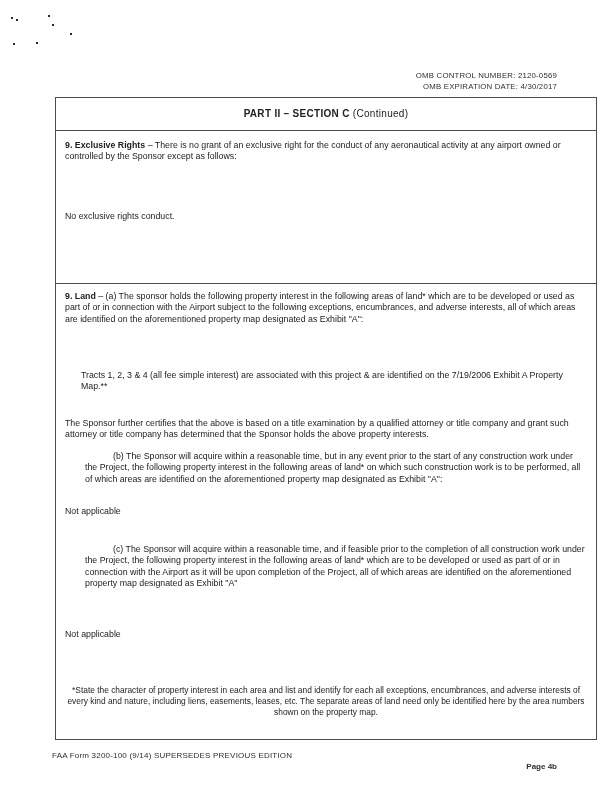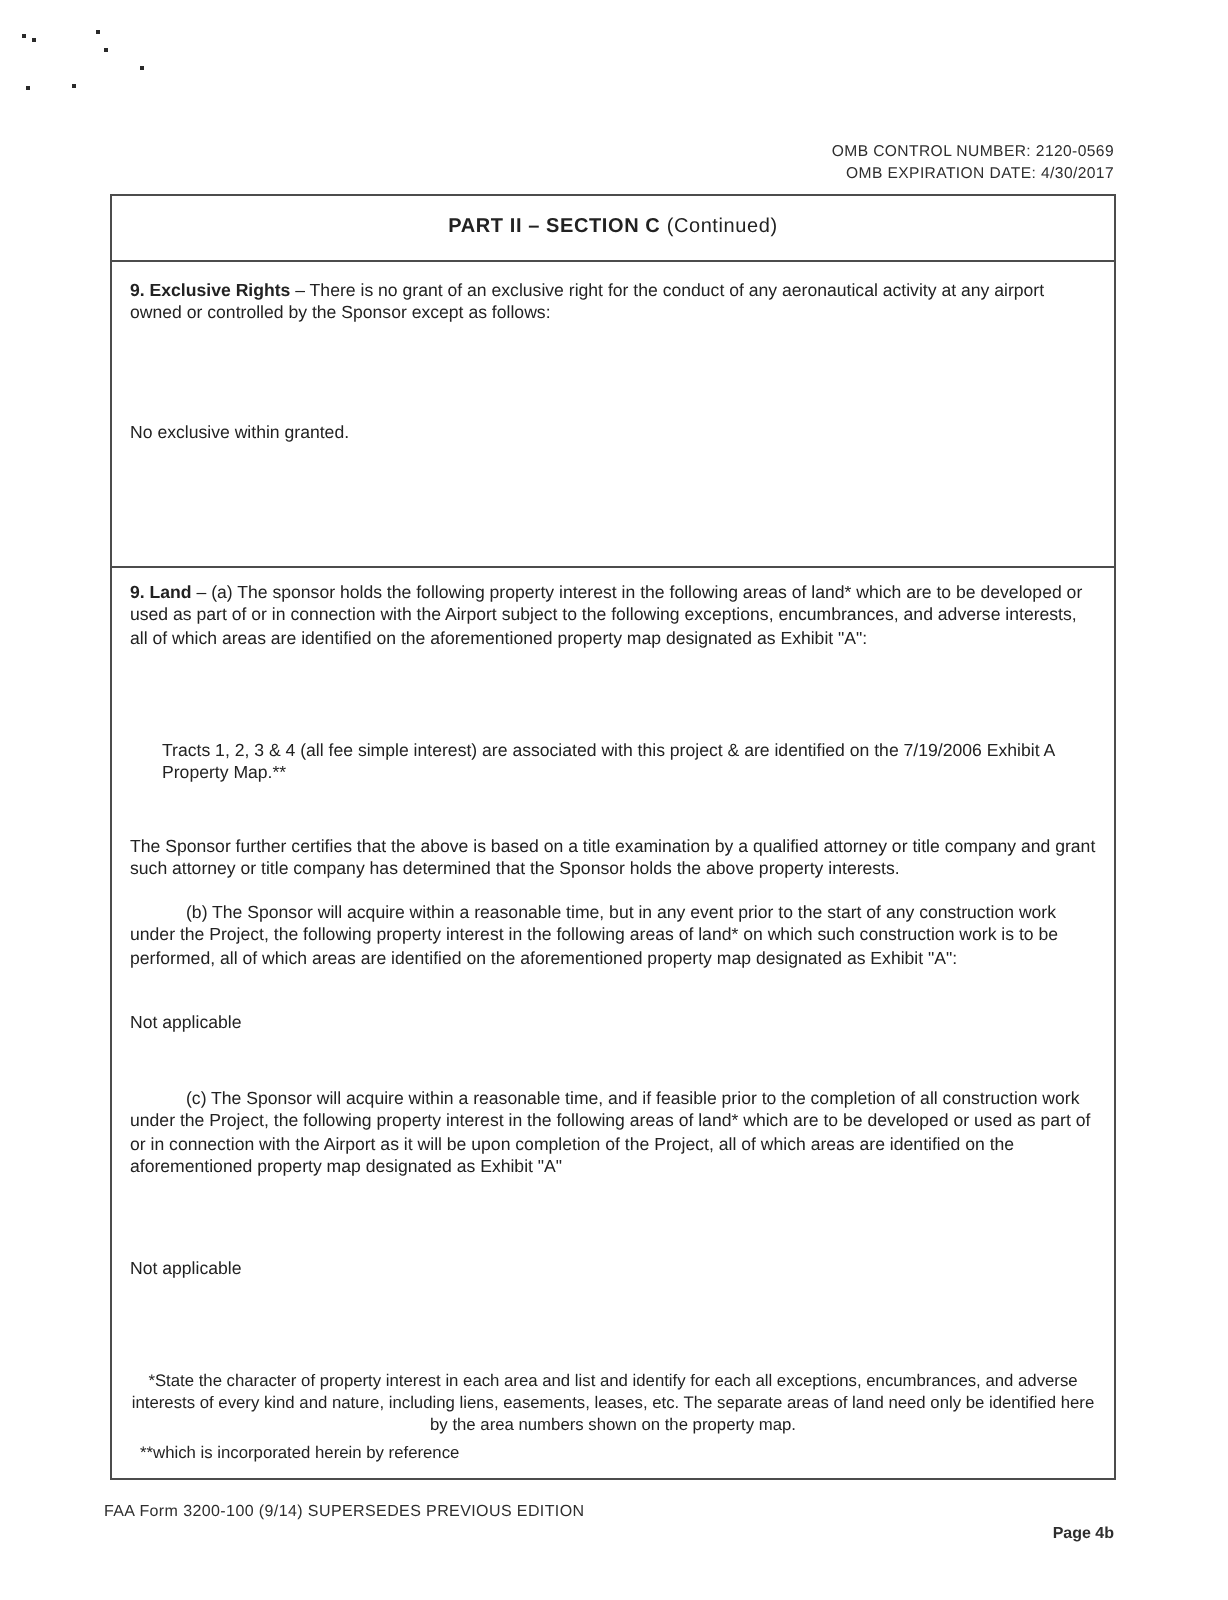--- a/index.html
+++ b/index.html
@@ -20,21 +20,21 @@
 
   .omb-block {
     position: absolute; top: 71px; right: 57px;
     text-align: right;
     font-size: 7.8px; line-height: 1.4;
     color: #2e2e2e; letter-spacing: 0.2px;
   }
 
   .form-box {
     position: absolute; left: 55px; top: 97px;
-    width: 503px; height: 643px;
+    width: 542px; height: 643px;
     border: 1px solid #4c4c4c;
   }
   .form-title {
     height: 33px;
     border-bottom: 1px solid #4c4c4c;
     text-align: center;
     font-size: 10px;
     padding-top: 10px;
     letter-spacing: 0.3px;
   }
@@ -46,21 +46,21 @@
   }
   .sec9 {
     top: 33px; height: 153px;
     border-bottom: 1px solid #4c4c4c;
   }
   .sec10 {
     top: 186px; bottom: 0;
   }
   .para { position: absolute; left: 9px; right: 9px; }
   .para b { font-weight: bold; }
-  .indent { text-indent: 28px; }
+  .indent { text-indent: 28px; margin-left: 20px; }
 
   .footnotes { font-size: 8.4px; line-height: 1.3; }
 
   .footer-formid {
     position: absolute; left: 52px; top: 751px;
     font-size: 8px; color: #2e2e2e; letter-spacing: 0.2px;
   }
   .footer-page {
     position: absolute; right: 57px; top: 762px;
     font-size: 8px; font-weight: bold; color: #2e2e2e;
@@ -88,36 +88,35 @@
 
     <div class="form-title">
       <span class="t-main">PART II – SECTION C</span>
       <span class="t-suffix">(Continued)</span>
     </div>
 
     <div class="section sec9">
       <div class="para" style="top:9px;">
         <b>9. Exclusive Rights</b><span> – There is no grant of an exclusive right for the conduct of any aeronautical activity at any airport owned or controlled by the Sponsor except as follows:</span>
       </div>
-      <div class="para" style="top:80px;">No exclusive within granted.</div>
+      <div class="para" style="top:80px;">No exclusive rights conduct.</div>
     </div>
 
     <div class="section sec10">
       <div class="para" style="top:7px;">
         <b>9. Land</b><span> – (a) The sponsor holds the following property interest in the following areas of land* which are to be developed or used as part of or in connection with the Airport subject to the following exceptions, encumbrances, and adverse interests, all of which areas are identified on the aforementioned property map designated as Exhibit "A":</span>
       </div>
       <div class="para" style="top:86px;margin-left:16px;">Tracts 1, 2, 3 &amp; 4 (all fee simple interest) are associated with this project &amp; are identified on the 7/19/2006 Exhibit A Property Map.**</div>
       <div class="para" style="top:134px;">The Sponsor further certifies that the above is based on a title examination by a qualified attorney or title company and grant such attorney or title company has determined that the Sponsor holds the above property interests.</div>
       <div class="para indent" style="top:167px;">(b) The Sponsor will acquire within a reasonable time, but in any event prior to the start of any construction work under the Project, the following property interest in the following areas of land* on which such construction work is to be performed, all of which areas are identified on the aforementioned property map designated as Exhibit "A":</div>
       <div class="para" style="top:222px;">Not applicable</div>
       <div class="para indent" style="top:260px;">(c) The Sponsor will acquire within a reasonable time, and if feasible prior to the completion of all construction work under the Project, the following property interest in the following areas of land* which are to be developed or used as part of or in connection with the Airport as it will be upon completion of the Project, all of which areas are identified on the aforementioned property map designated as Exhibit "A"</div>
       <div class="para" style="top:345px;">Not applicable</div>
 
       <div class="para footnotes" style="top:401px;text-align:center;">*State the character of property interest in each area and list and identify for each all exceptions, encumbrances, and adverse interests of every kind and nature, including liens, easements, leases, etc. The separate areas of land need only be identified here by the area numbers shown on the property map.</div>
-      <div class="para footnotes" style="top:437px; left:14px;">**which is incorporated herein by reference</div>
     </div>
 
   </div>
 
   <div class="footer-formid">FAA Form 3200-100 (9/14) SUPERSEDES PREVIOUS EDITION</div>
   <div class="footer-page">Page 4b</div>
 
 </div>
 
 </body></html>

